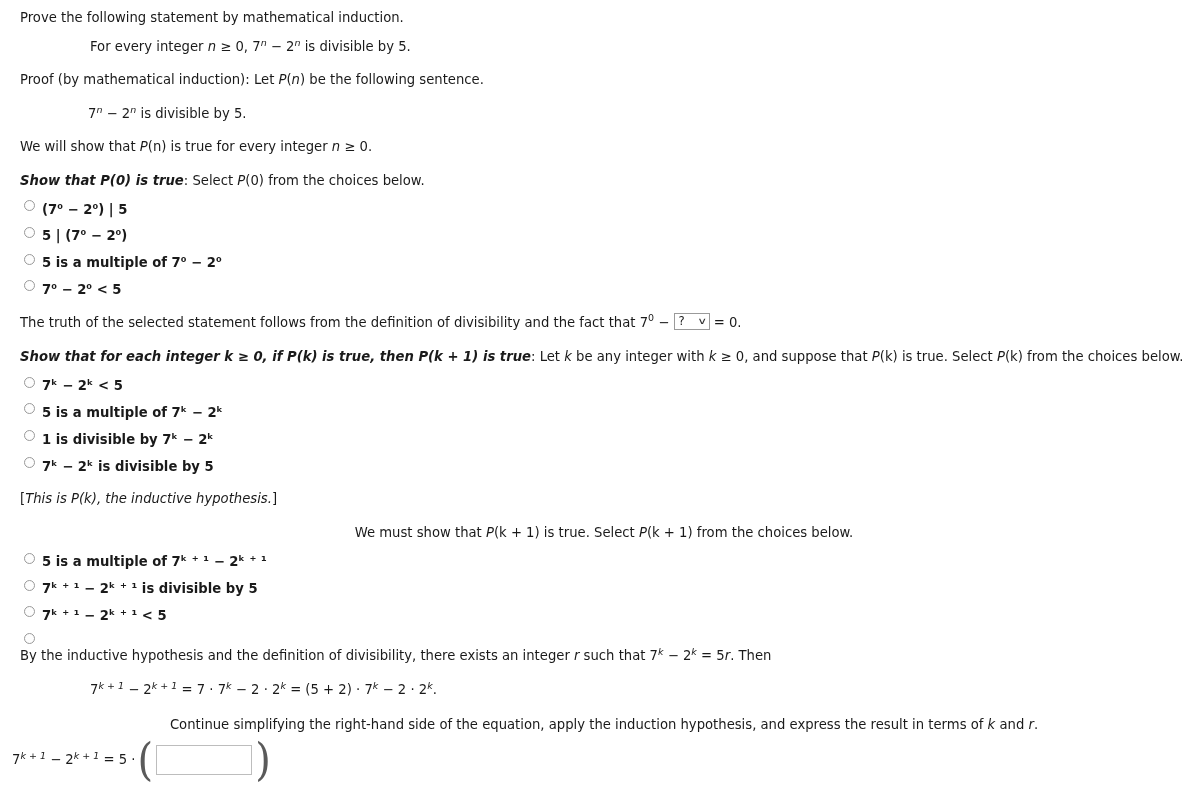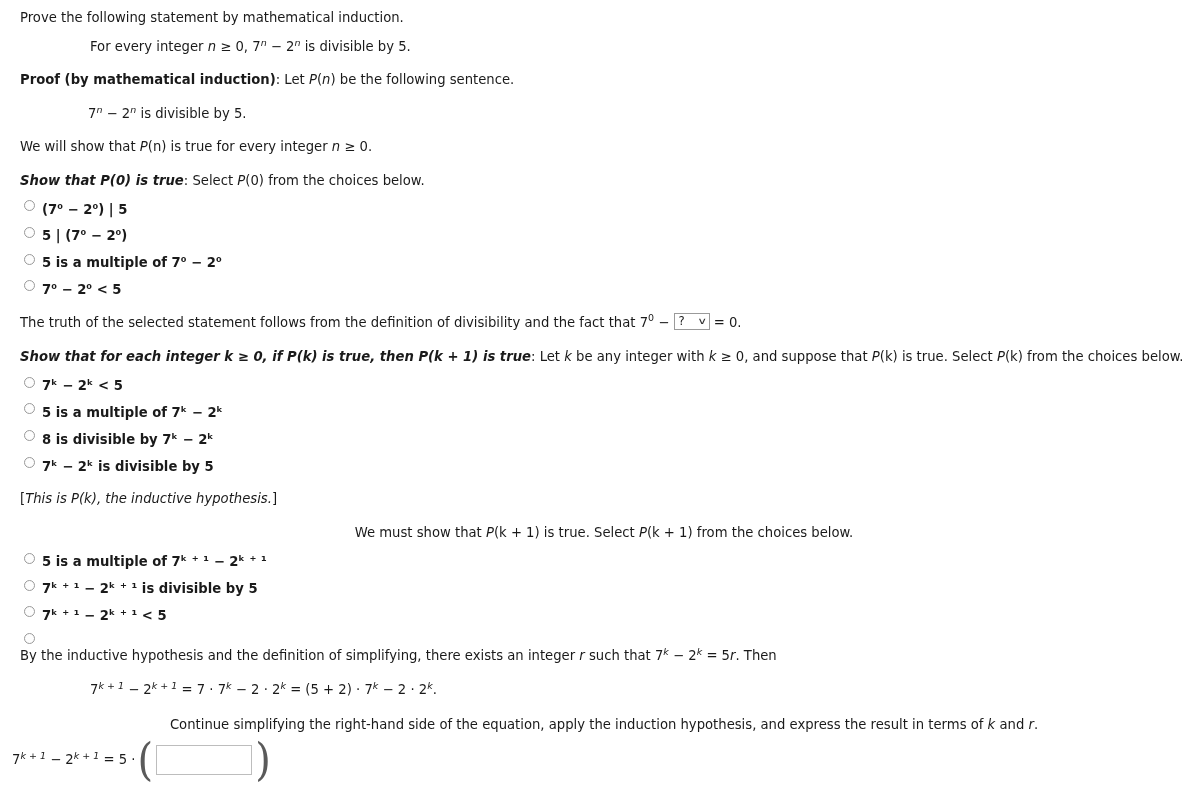--- a/index.html
+++ b/index.html
@@ -24,21 +24,21 @@
     margin: 0 0 0 8px;
     padding: 3px 0 3px 0;
   }
   .indent {
     padding-left: 70px;
   }
   .indent2 {
     padding-left: 68px;
   }
   i, .it { font-style: italic; }
-  b, .bd { font-weight: bold; }
+  b, .bd { font-weight: normal; }
   .bi { font-weight: bold; font-style: italic; }
 
   sup {
     font-size: 0.72em;
     vertical-align: super;
     line-height: 0;
   }
 
   
   .choices {
@@ -189,21 +189,21 @@
     <label class="choice">
       <span class="radio"></span>
       <span class="choice-label">7ᵏ − 2ᵏ &lt; 5</span>
     </label>
     <label class="choice">
       <span class="radio"></span>
       <span class="choice-label">5 is a multiple of 7ᵏ − 2ᵏ</span>
     </label>
     <label class="choice">
       <span class="radio"></span>
-      <span class="choice-label">8 is divisible by 7ᵏ − 2ᵏ</span>
+      <span class="choice-label">1 is divisible by 7ᵏ − 2ᵏ</span>
     </label>
     <label class="choice">
       <span class="radio"></span>
       <span class="choice-label">7ᵏ − 2ᵏ is divisible by 5</span>
     </label>
   </div>
 
   <div class="para" style="padding-top:9px;padding-bottom:9px;">
     <span>[</span><i>This is P(k), the inductive hypothesis.</i><span>]</span>
   </div>
@@ -224,21 +224,21 @@
     <label class="choice">
       <span class="radio"></span>
       <span class="choice-label">7ᵏ ⁺ ¹ − 2ᵏ ⁺ ¹ &lt; 5</span>
     </label>
     <label class="choice">
       <span class="radio"></span>
     </label>
   </div>
 
   <div class="para" style="padding-top:10px;padding-bottom:9px;">
-    <span>By the inductive hypothesis and the definition of simplifying, there exists an integer </span><i>r</i><span> such that 7</span><sup><i>k</i></sup><span> − 2</span><sup><i>k</i></sup><span> = 5</span><i>r</i><span>. Then</span>
+    <span>By the inductive hypothesis and the definition of divisibility, there exists an integer </span><i>r</i><span> such that 7</span><sup><i>k</i></sup><span> − 2</span><sup><i>k</i></sup><span> = 5</span><i>r</i><span>. Then</span>
   </div>
 
   <div class="para indent" style="padding-top:8px;padding-bottom:9px;">
     <span class="nowrap"><span>7</span><sup><i>k + 1</i></sup><span> − 2</span><sup><i>k + 1</i></sup><span> = 7 · 7</span><sup><i>k</i></sup><span> − 2 · 2</span><sup><i>k</i></sup><span> = (5 + 2) · 7</span><sup><i>k</i></sup><span> − 2 · 2</span><sup><i>k</i></sup><span>.</span></span>
   </div>
 
   <div class="para" style="padding-top:10px;padding-bottom:4px;text-align:center;">
     <span>Continue simplifying the right-hand side of the equation, apply the induction hypothesis, and express the result in terms of </span><i>k</i><span> and </span><i>r</i><span>.</span>
   </div>
 

